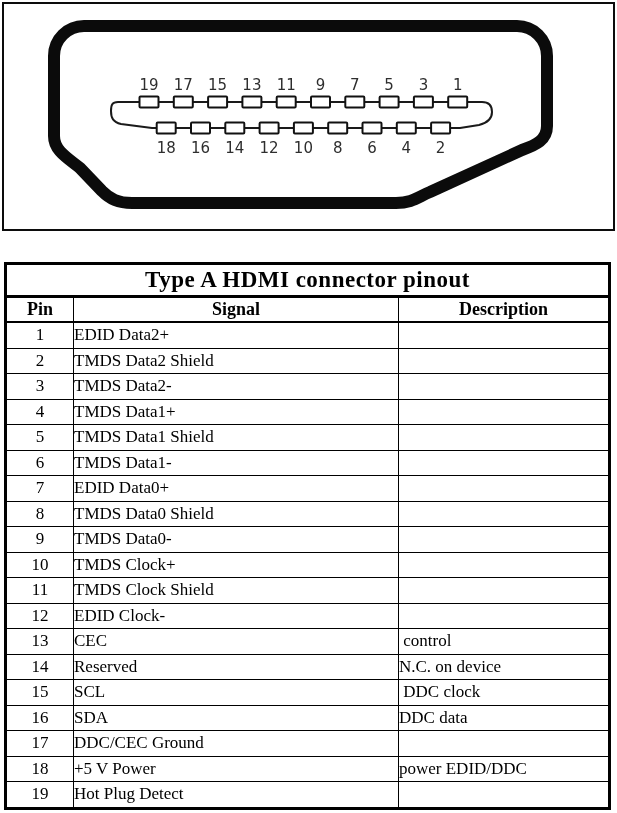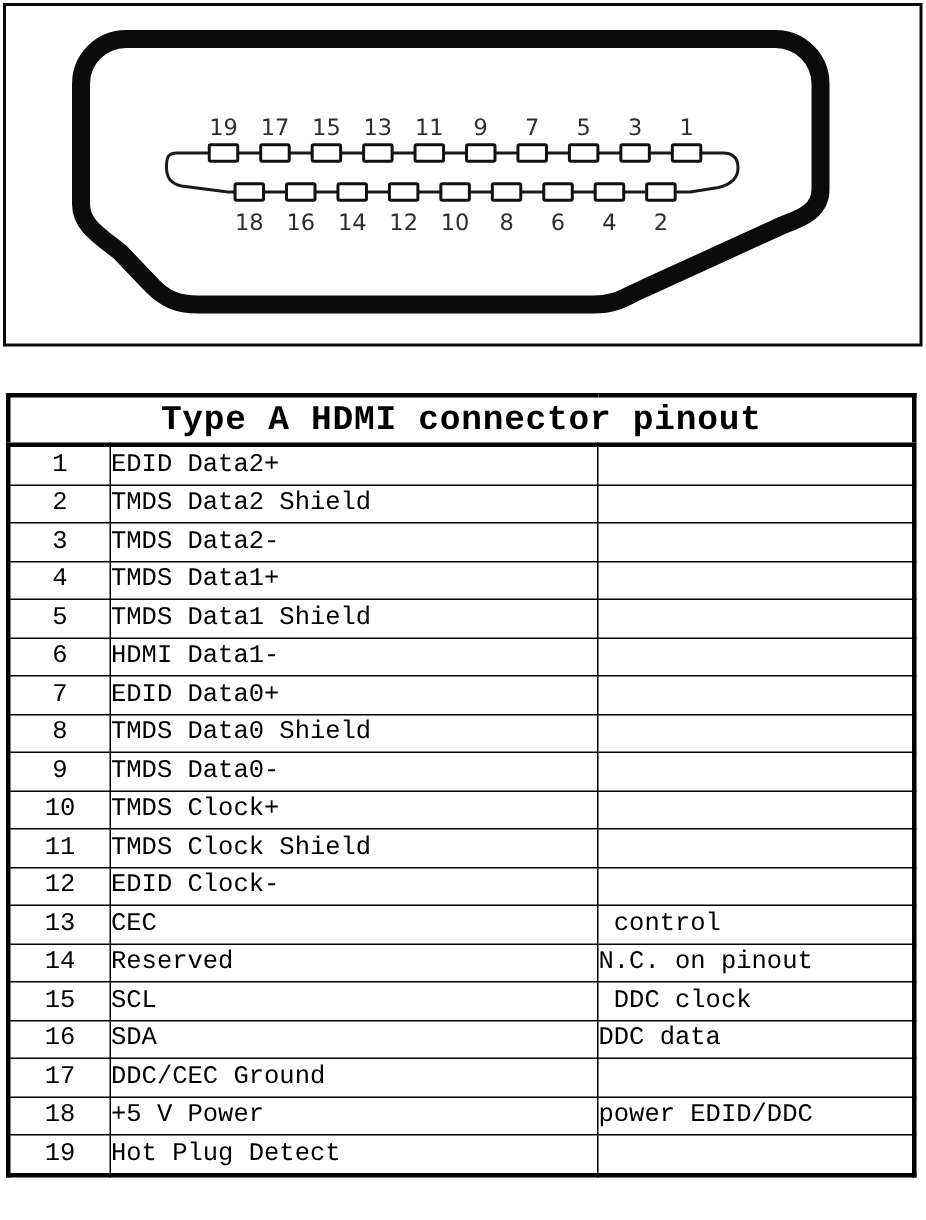--- a/index.html
+++ b/index.html
@@ -35,21 +35,21 @@
   }
 
   
   table.pinout {
     position: absolute;
     left: 4px;
     top: 262px;
     width: 604px;
     border-collapse: collapse;
     table-layout: fixed;
-    font-family: Liberation Mono, monospace;
+    font-family: Liberation Serif, serif;
     font-size: 17px;
     color: #000000;
     border: 3px solid #000000;
   }
   table.pinout td, table.pinout th {
     border: 1px solid #000000;
     padding: 0;
     overflow: hidden;
     white-space: pre;
   }
@@ -143,20 +143,25 @@
 <table class="pinout">
   <colgroup>
     <col style="width:68px">
     <col style="width:325px">
     <col style="width:211px">
   </colgroup>
   <tbody>
     <tr class="title-row">
       <td colspan="3">Type A HDMI connector pinout</td>
     </tr>
+    <tr class="header-row">
+      <th>Pin</th>
+      <th>Signal</th>
+      <th>Description</th>
+    </tr>
   </tbody>
   <tbody id="rows-body">
   <tr class="data-row">
     <td class="cell-pin">1</td>
     <td class="cell-signal">EDID Data2+</td>
     <td class="cell-desc"></td>
   </tr>
 
   <tr class="data-row">
     <td class="cell-pin">2</td>
@@ -177,21 +182,21 @@
   </tr>
 
   <tr class="data-row">
     <td class="cell-pin">5</td>
     <td class="cell-signal">TMDS Data1 Shield</td>
     <td class="cell-desc"></td>
   </tr>
 
   <tr class="data-row">
     <td class="cell-pin">6</td>
-    <td class="cell-signal">HDMI Data1-</td>
+    <td class="cell-signal">TMDS Data1-</td>
     <td class="cell-desc"></td>
   </tr>
 
   <tr class="data-row">
     <td class="cell-pin">7</td>
     <td class="cell-signal">EDID Data0+</td>
     <td class="cell-desc"></td>
   </tr>
 
   <tr class="data-row">
@@ -226,21 +231,21 @@
 
   <tr class="data-row">
     <td class="cell-pin">13</td>
     <td class="cell-signal">CEC</td>
     <td class="cell-desc"> control</td>
   </tr>
 
   <tr class="data-row">
     <td class="cell-pin">14</td>
     <td class="cell-signal">Reserved</td>
-    <td class="cell-desc">N.C. on pinout</td>
+    <td class="cell-desc">N.C. on device</td>
   </tr>
 
   <tr class="data-row">
     <td class="cell-pin">15</td>
     <td class="cell-signal">SCL</td>
     <td class="cell-desc"> DDC clock</td>
   </tr>
 
   <tr class="data-row">
     <td class="cell-pin">16</td>

